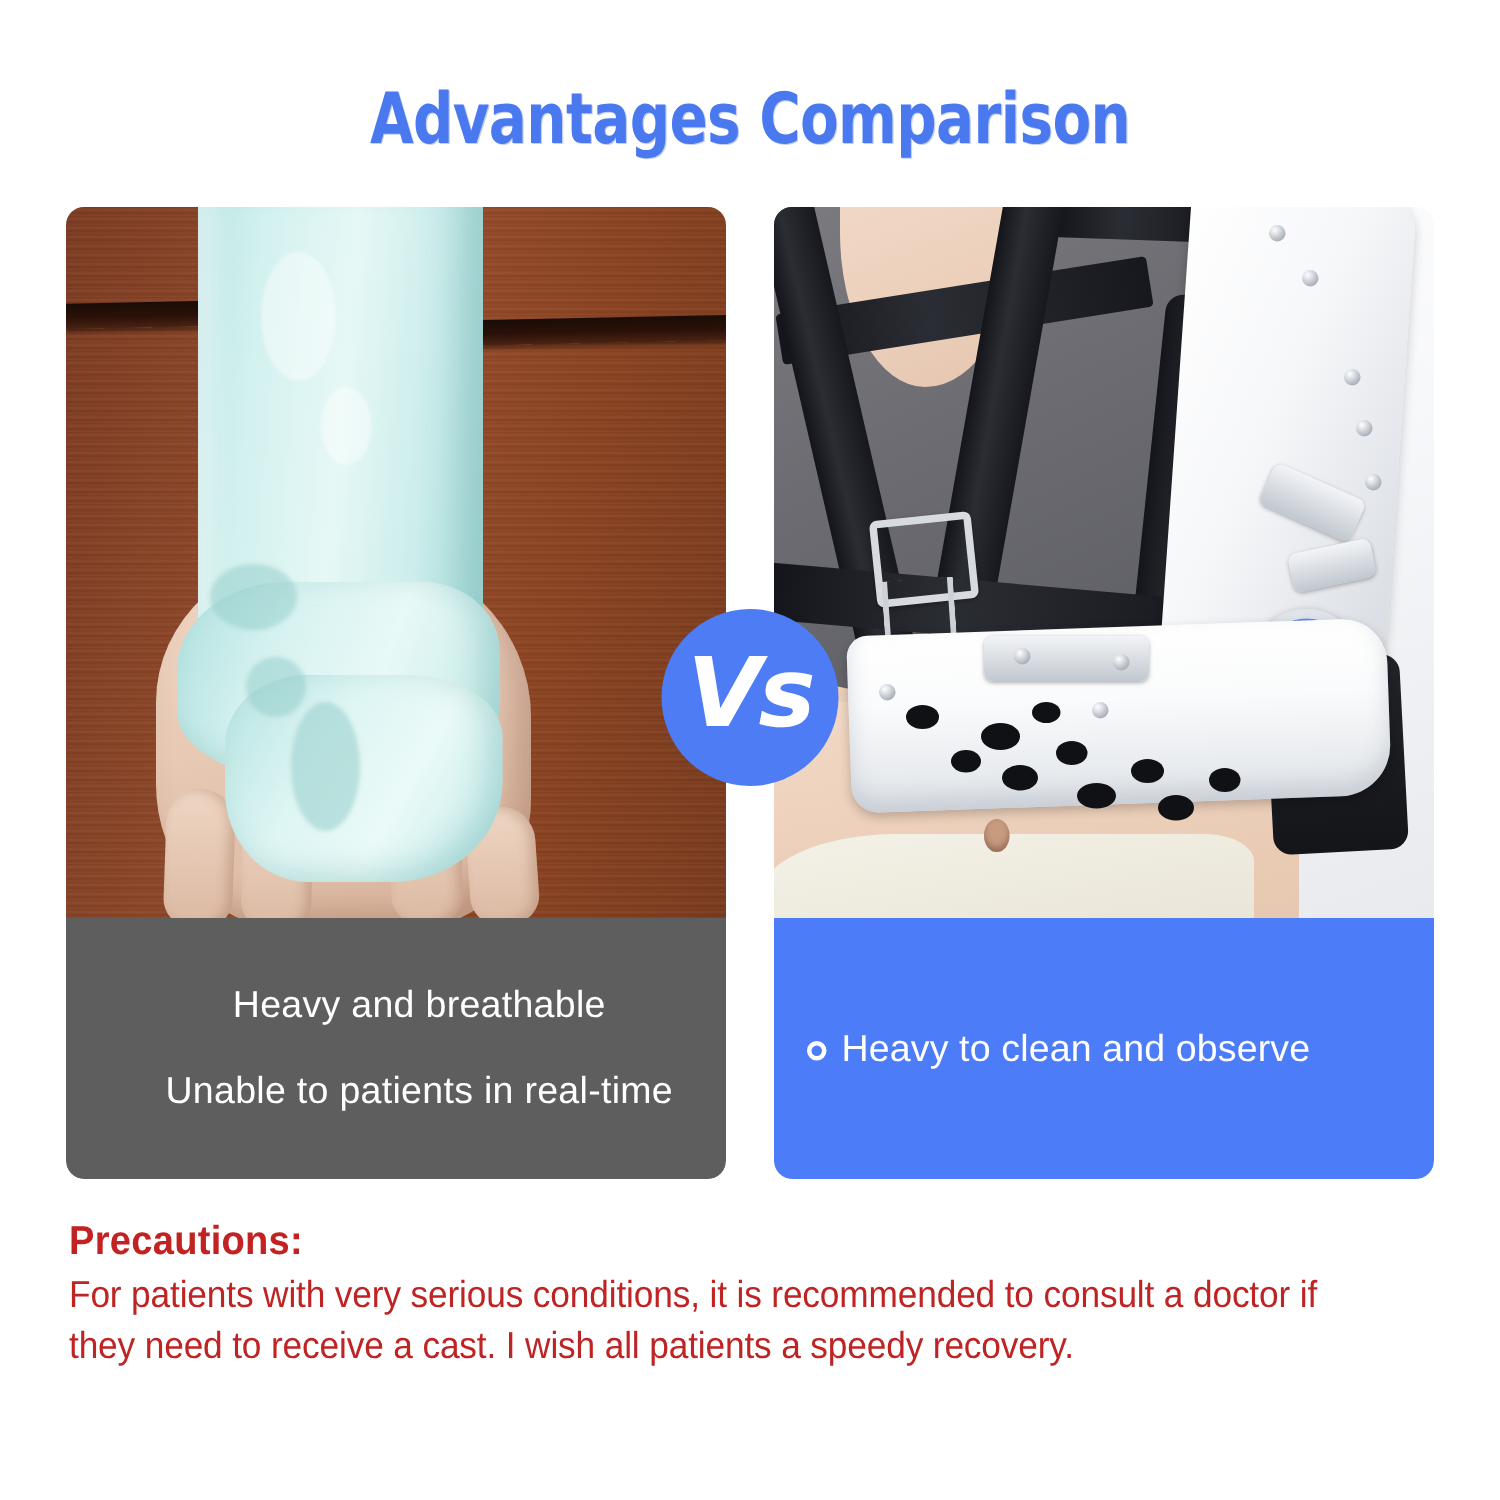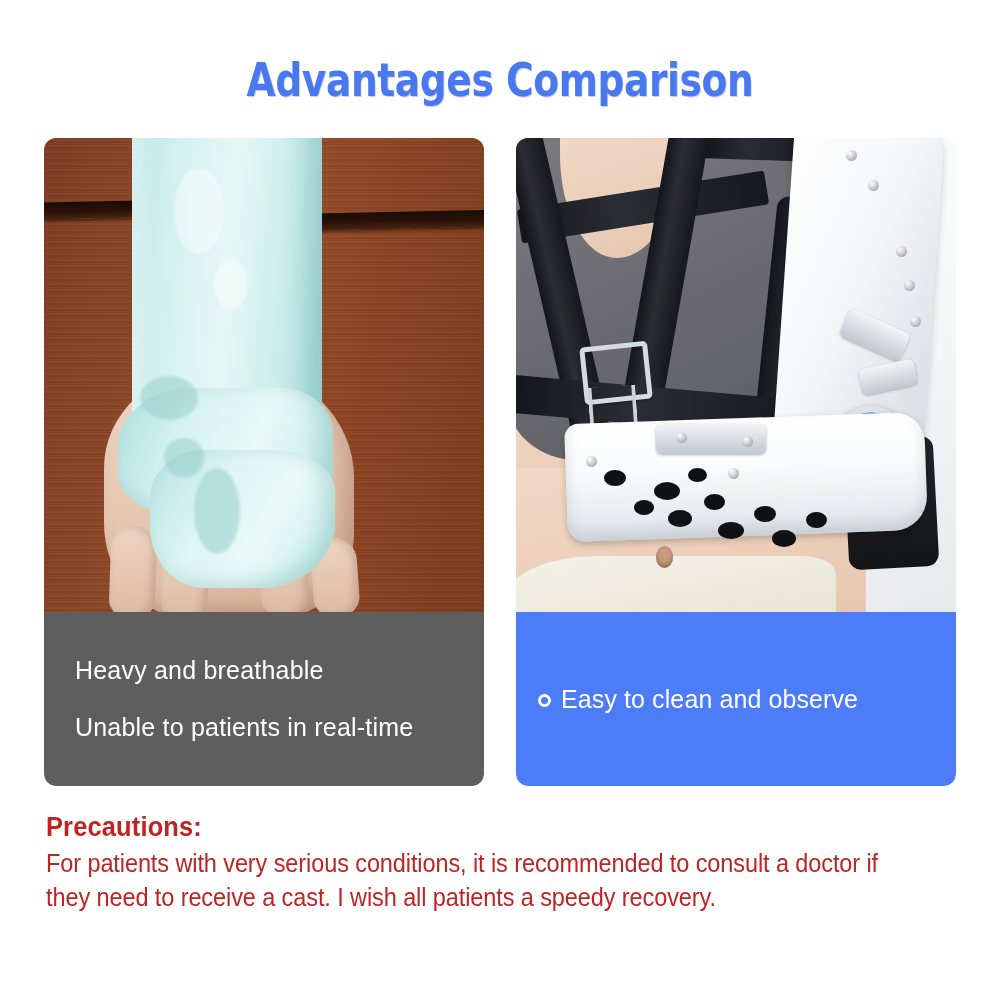--- a/index.html
+++ b/index.html
@@ -311,20 +311,21 @@
   .caption.neg { background: #5e5e5e; padding: 0 0 0 31px; }
   .caption.pos { background: #4d7cf8; padding: 0 24px 0 22px; }
 
   .cap-line {
     color: #ffffff;
     font-size: 25px;
     font-weight: 400;
     letter-spacing: 0.2px;
     line-height: 1.24;
     margin: 13px 0;
+    text-align: center;
   }
 
   .bullet-row {
     display: flex;
     align-items: flex-start;
     margin: 9px 0;
   }
   .ring {
     flex: none;
     width: 13px;
@@ -479,25 +480,28 @@
         <div class="hinge-bar" style="left:140px;top:286px;width:110px;height:30px;"></div>
         <div class="rivet" style="left:160px;top:294px;"></div>
         <div class="rivet" style="left:226px;top:298px;"></div>
         <div class="rivet" style="left:70px;top:318px;"></div>
         <div class="rivet" style="left:212px;top:330px;"></div>
       </div>
 
       <div class="caption pos">
         <div class="bullet-row">
           <span class="ring"></span>
-          <span class="bullet-text">Easy to clean and observe</span>
+          <span class="bullet-text">Heavy to clean and observe</span>
         </div>
       </div>
     </div>
 
+    <div class="vs-badge">
+      <span class="vs-text">Vs</span>
+    </div>
   </div>
 
   <div class="precautions">
     <div class="prec-head">Precautions:</div>
     <div class="prec-body">For patients with very serious conditions, it is recommended to consult a doctor if they need to receive a cast. I wish all patients a speedy recovery.</div>
   </div>
 
 </div>
 
 </body></html>

